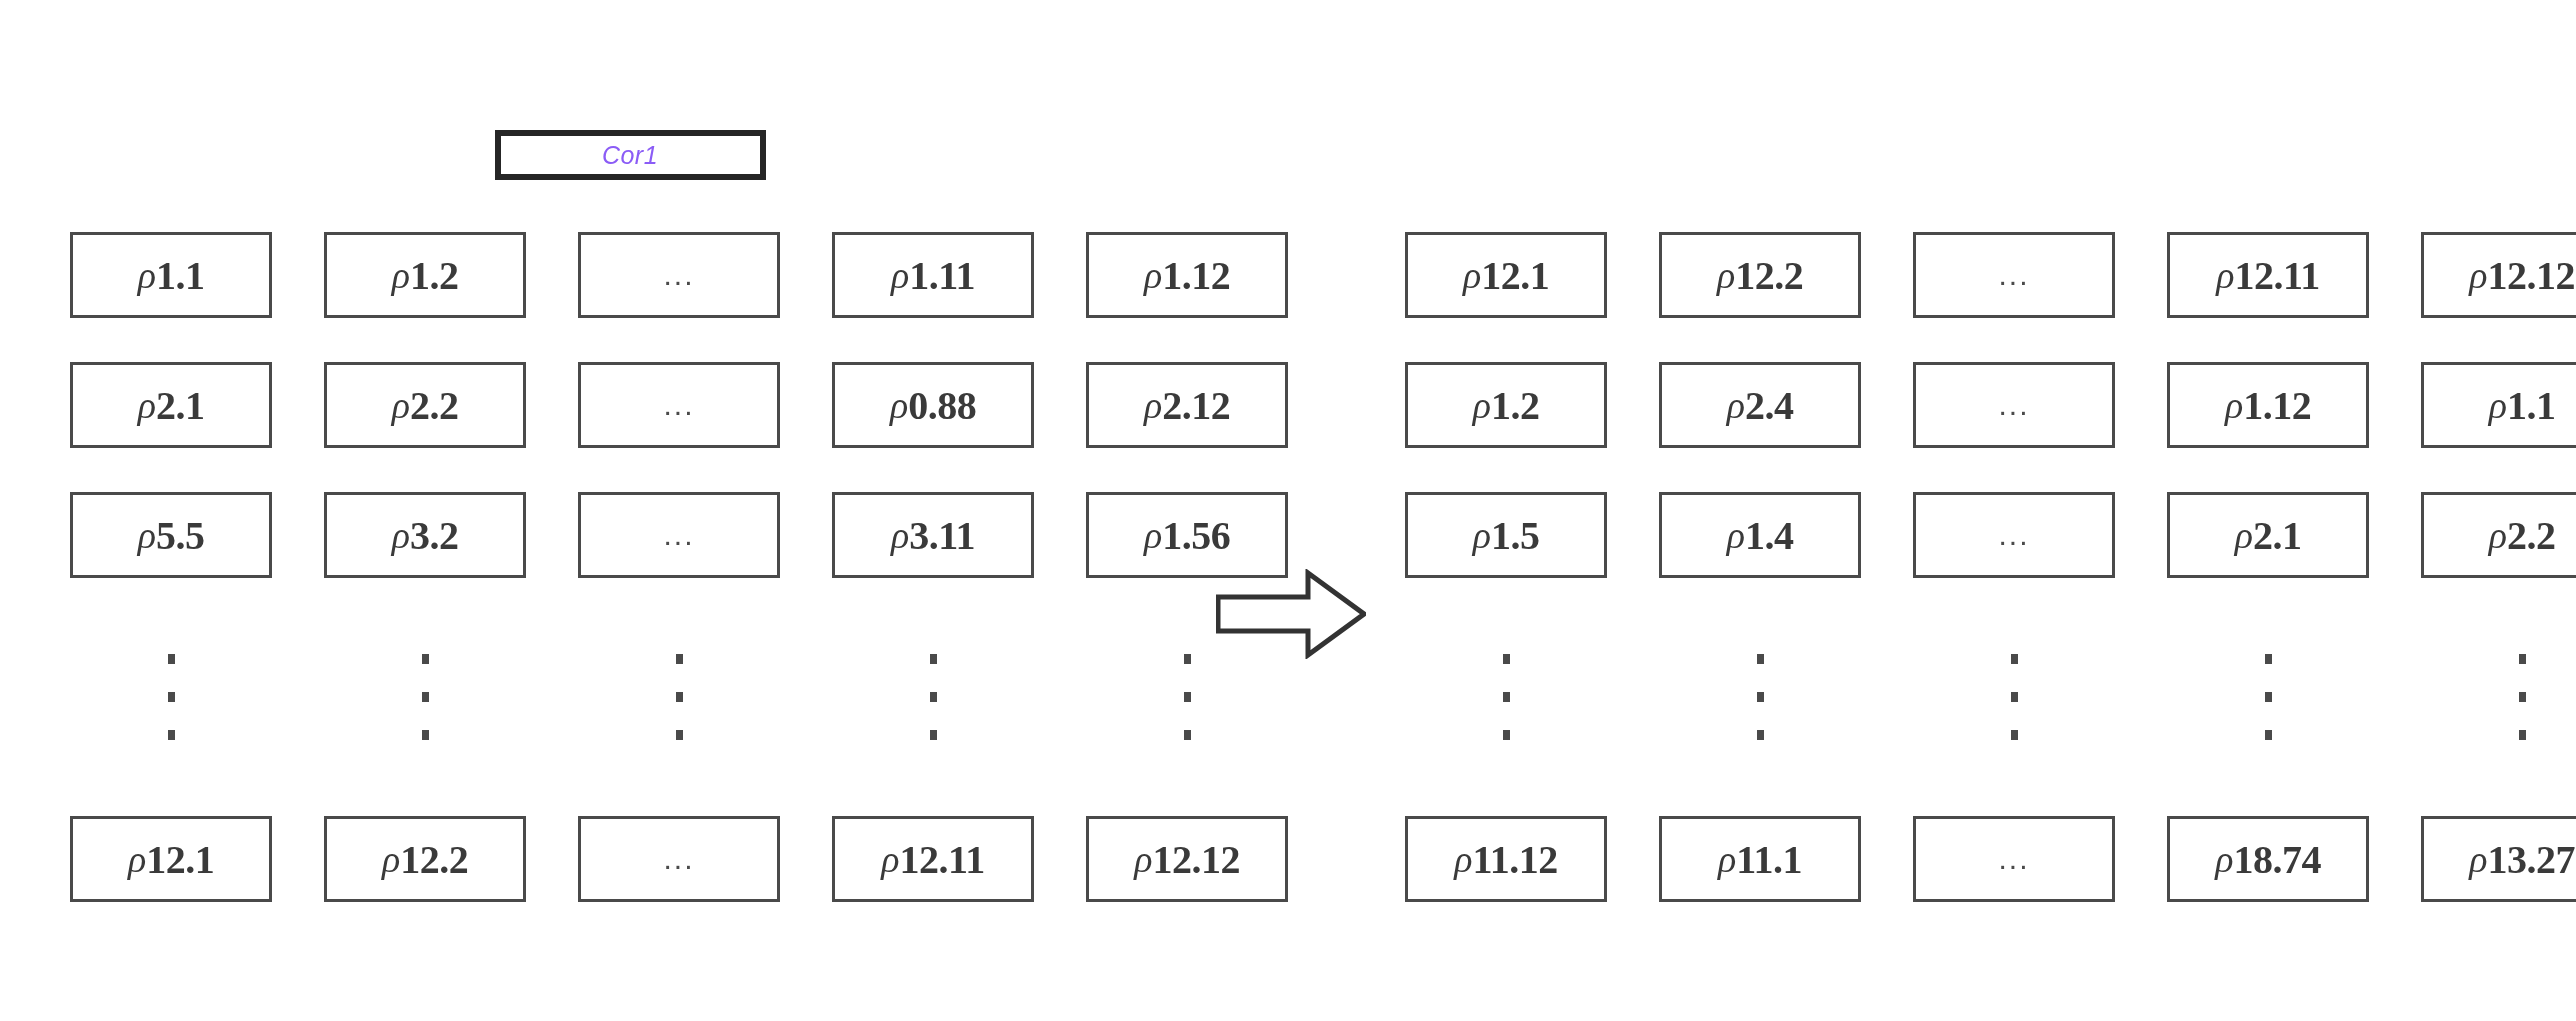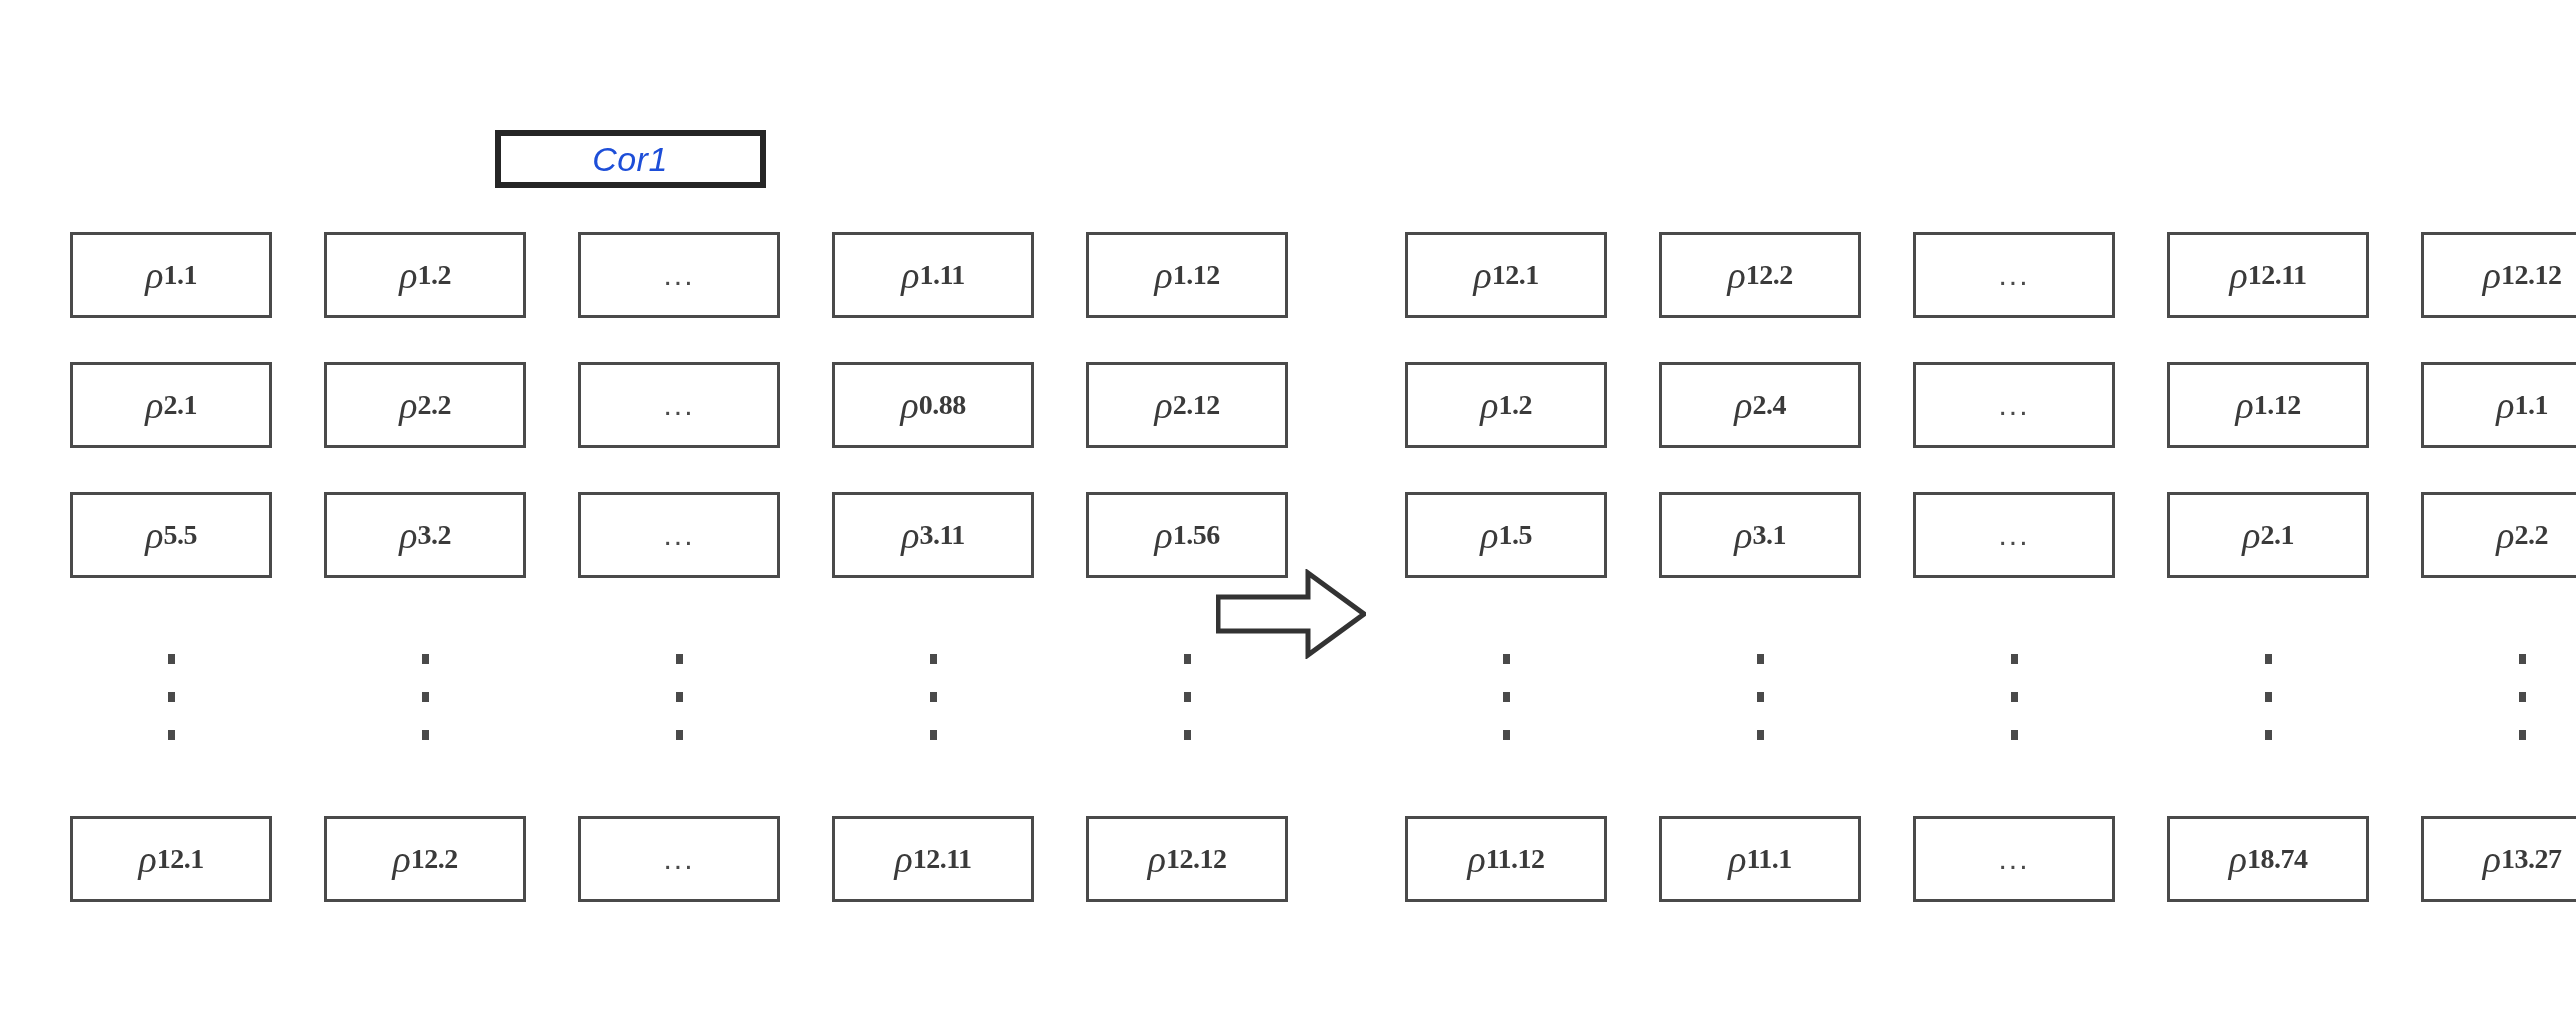--- a/index.html
+++ b/index.html
@@ -32,31 +32,31 @@
   .header-row {
     position: absolute;
     top: -102px;
     left: 0;
     width: 1120px;
     display: flex;
     justify-content: center;
   }
   .header-box {
     width: 271px;
-    height: 58px;
+    height: 50px;
     box-sizing: border-box;
     border: 6px solid #262626;
     background: #ffffff;
     display: flex;
     align-items: center;
     justify-content: center;
     font-family: "Liberation Sans", "DejaVu Sans", sans-serif;
     font-style: italic;
-    font-size: 34px;
-    color: #1d4ed8;
+    font-size: 25px;
+    color: #8b5cf6;
     letter-spacing: 0.5px;
   }
 
   .row {
     display: flex;
     gap: 52px;
     margin-bottom: 44px;
   }
   .row:last-child { margin-bottom: 0; }
 
@@ -73,21 +73,21 @@
     color: #3a3a3a;
     white-space: nowrap;
   }
   .cell .rho {
     font-style: italic;
     font-family: "Liberation Serif", "DejaVu Serif", serif;
     font-size: 38px;
   }
   .cell .sub {
     font-weight: bold;
-    font-size: 28px;
+    font-size: 40px;
     letter-spacing: -0.5px;
   }
   .cell.ellipsis-cell {
     font-size: 30px;
     letter-spacing: 2px;
     color: #4a4a4a;
     font-family: "Liberation Sans", "DejaVu Sans", sans-serif;
   }
 
   
@@ -282,21 +282,21 @@
             <span class="sub">1.1</span>
           </div>
         </div>
         <div class="row">
           <div class="cell">
             <span class="rho">ρ</span>
             <span class="sub">1.5</span>
           </div>
           <div class="cell">
             <span class="rho">ρ</span>
-            <span class="sub">3.1</span>
+            <span class="sub">1.4</span>
           </div>
           <div class="cell ellipsis-cell">...</div>
           <div class="cell">
             <span class="rho">ρ</span>
             <span class="sub">2.1</span>
           </div>
           <div class="cell">
             <span class="rho">ρ</span>
             <span class="sub">2.2</span>
           </div>

